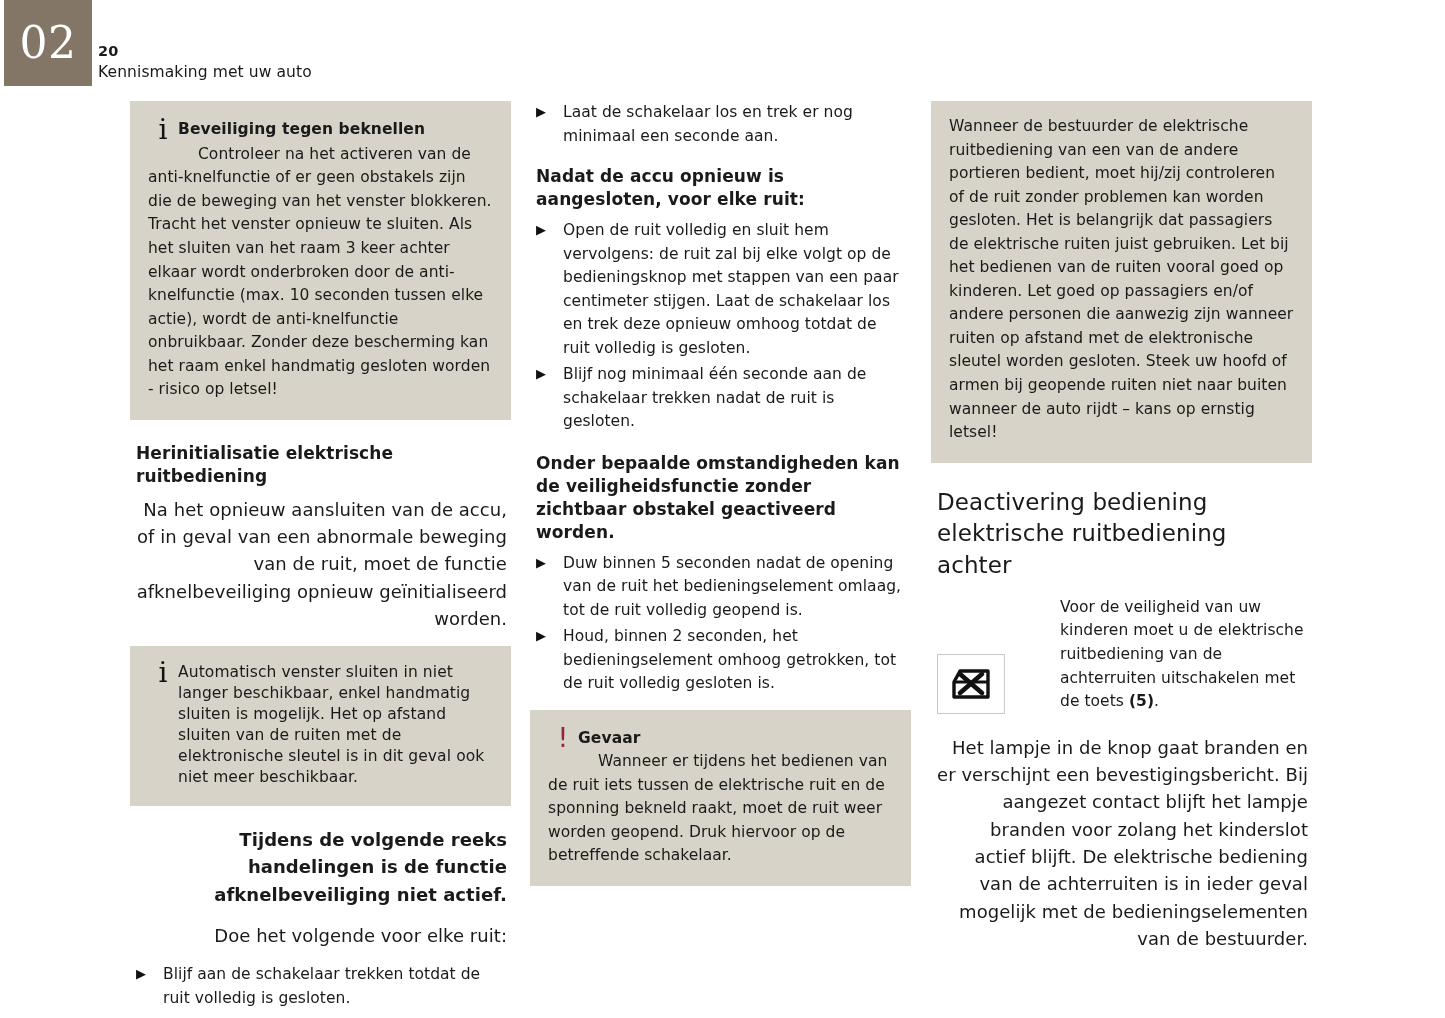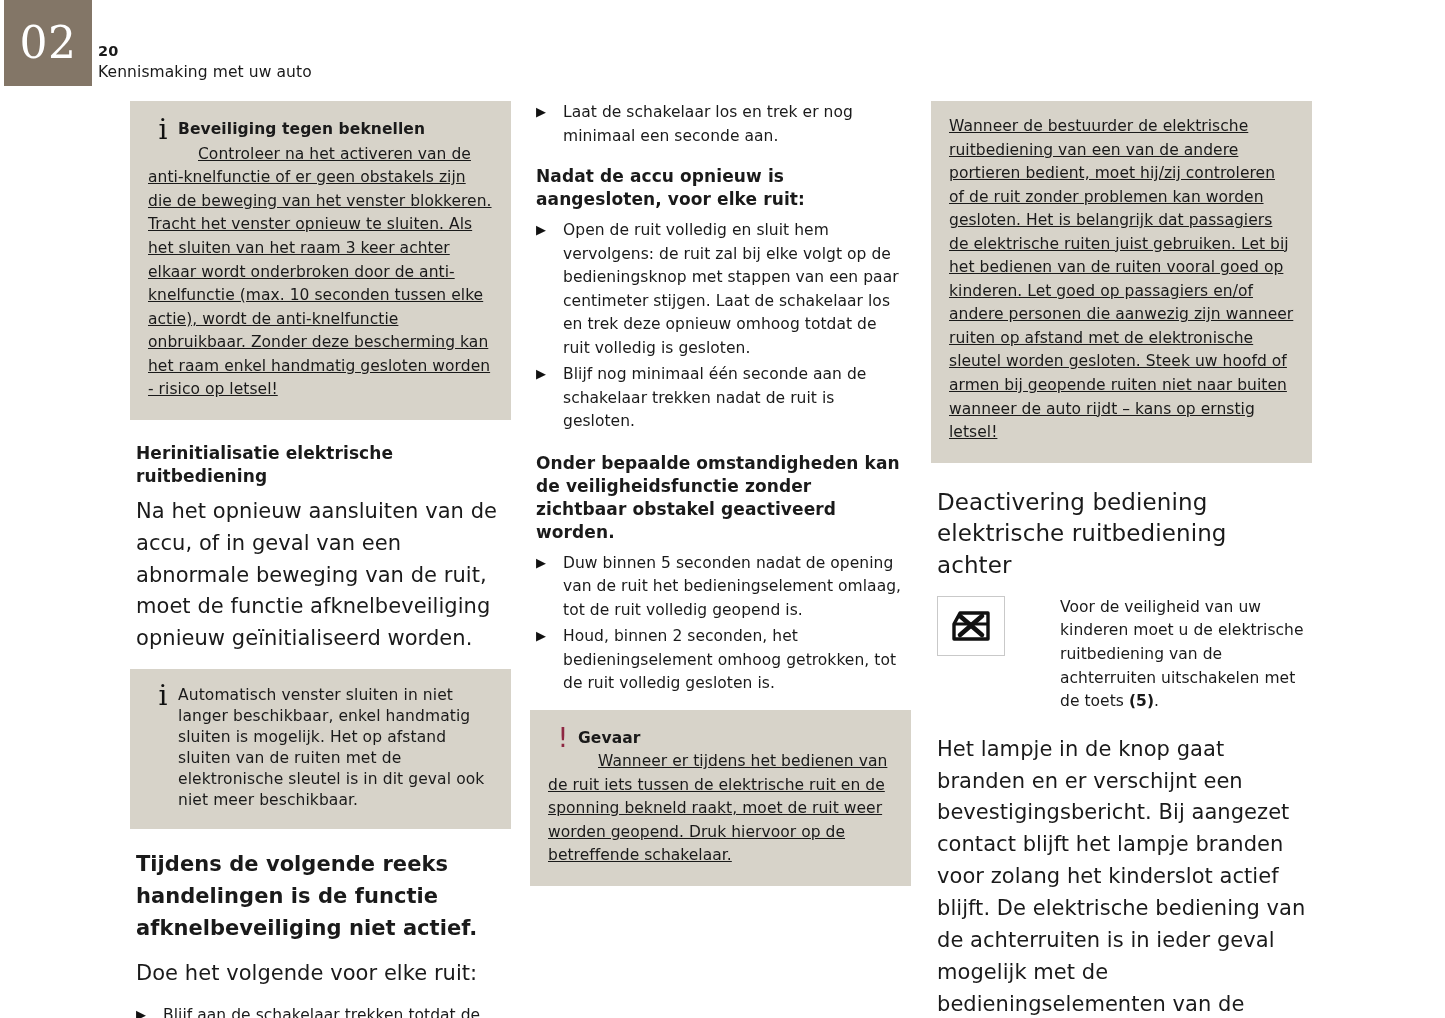--- a/index.html
+++ b/index.html
@@ -104,43 +104,43 @@
     font-weight: bold;
     line-height: 1.35;
     letter-spacing: 0.1px;
     padding-top: 2px;
   }
   .note-body {
     font-size: 15.5px;
     line-height: 1.52;
     letter-spacing: 0.05px;
     margin-top: 1px;
-    text-decoration: underline;
   }
   .note-body .indent-first { padding-left: 50px; }
 
   .sec-head {
     font-size: 17px;
     font-weight: bold;
     line-height: 1.35;
     letter-spacing: 0.1px;
     margin: 22px 0 8px 0;
   }
   .big-head {
     font-size: 23px;
     font-weight: normal;
     line-height: 1.38;
     letter-spacing: 0.1px;
     margin: 24px 0 14px 0;
   }
   .para {
-    font-size: 21px;
+    font-size: 18px;
     line-height: 1.52;
     letter-spacing: 0.05px;
     margin: 4px 0 14px 0;
+    text-align: right;
   }
   .para.bold { font-weight: bold; }
 
   .bullet-list { margin: 0 0 14px 0; }
   .bullet-item {
     display: flex;
     align-items: flex-start;
     margin-bottom: 3px;
   }
   .bullet-arrow {
@@ -152,21 +152,21 @@
   .bullet-text {
     font-size: 15.5px;
     line-height: 1.52;
     letter-spacing: 0.05px;
     flex: 1;
   }
 
   
   .symbol-row {
     display: flex;
-    align-items: flex-start;
+    align-items: flex-end;
     margin: 2px 0 20px 0;
   }
   .symbol-box {
     flex: 0 0 66px;
     width: 66px;
     height: 58px;
     border: 1px solid #c9c9c9;
     background: #ffffff;
     display: flex;
     align-items: center;

